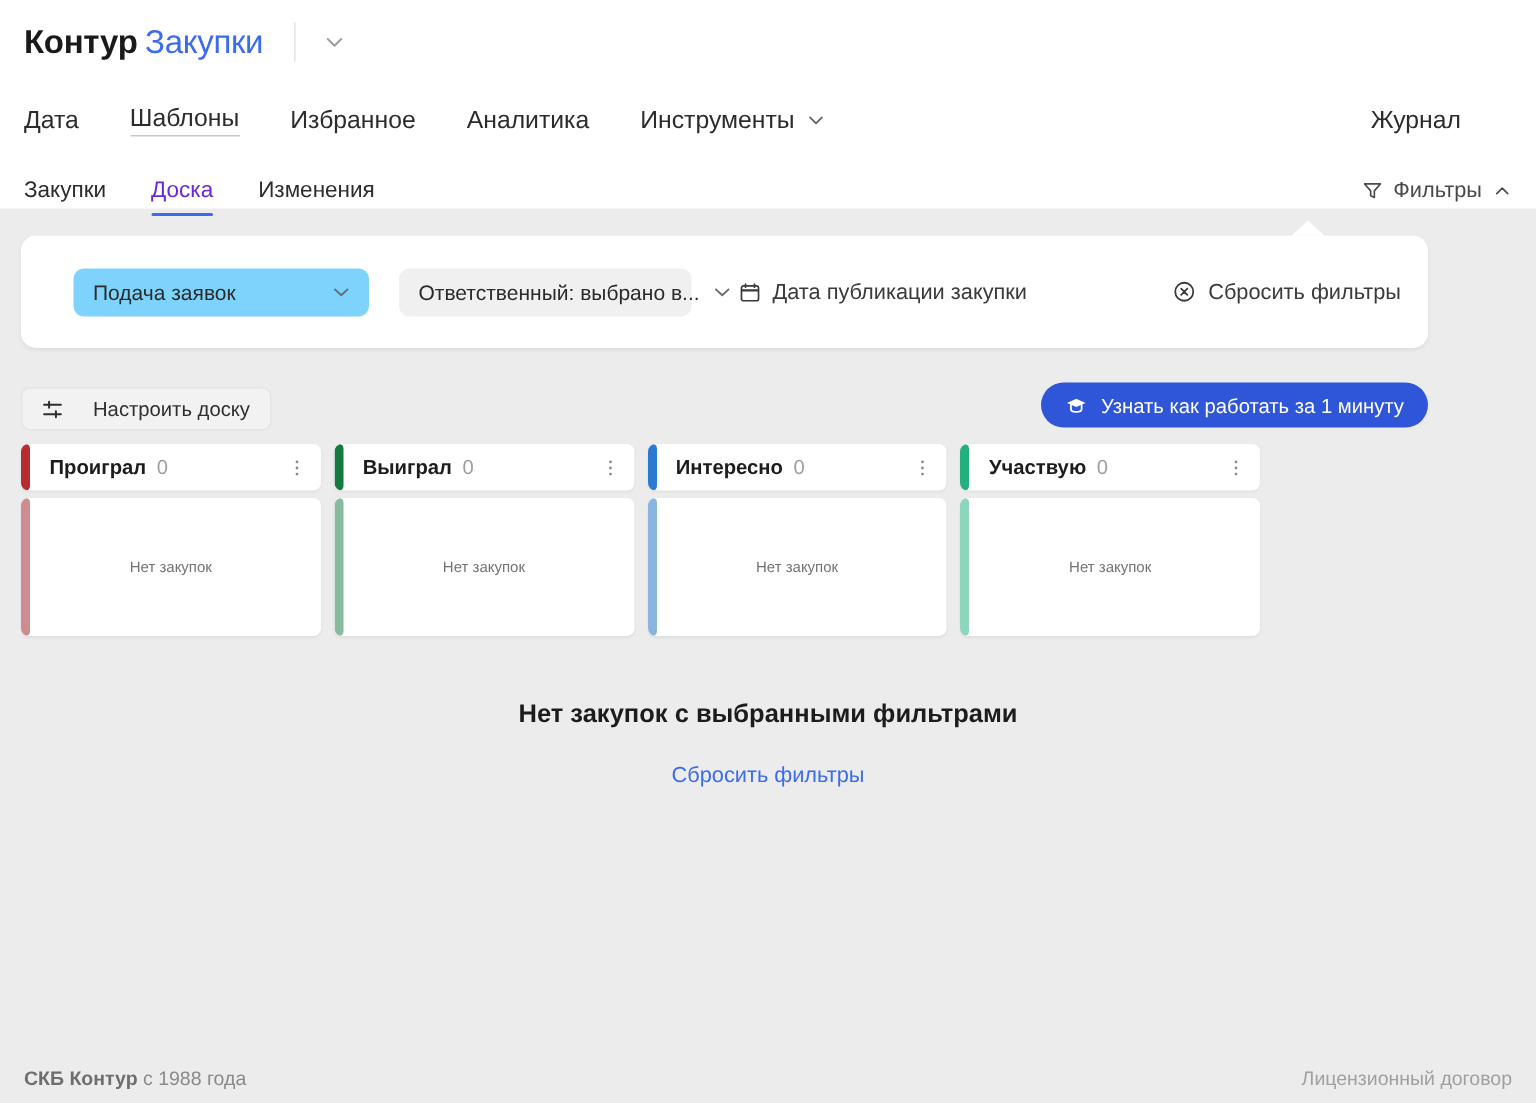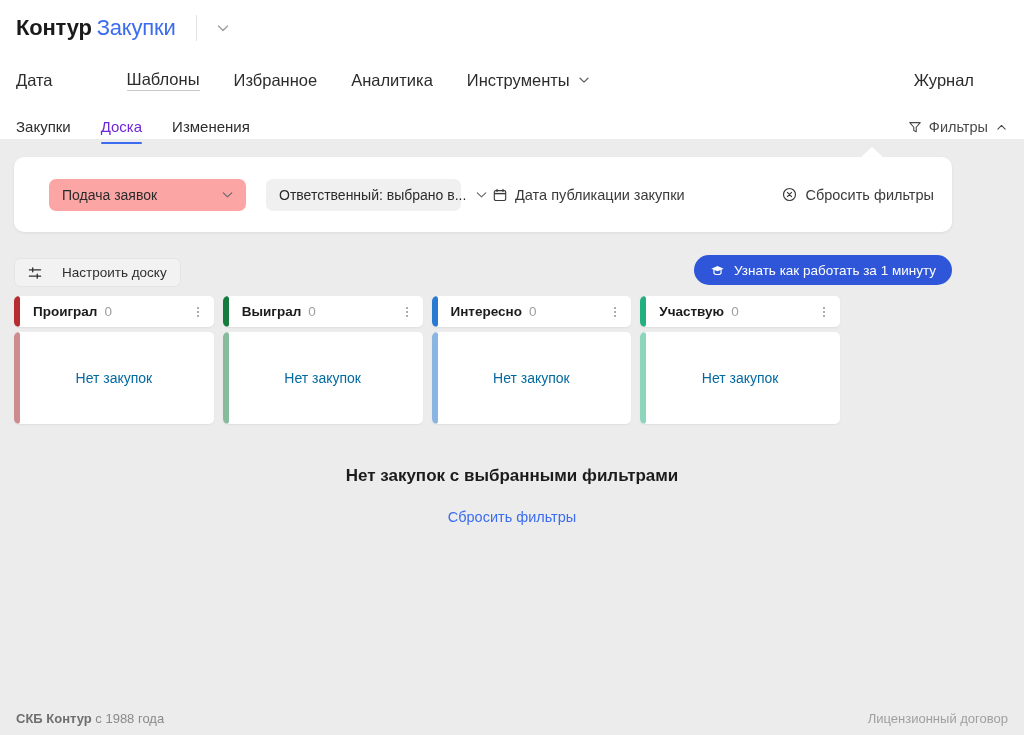--- a/index.html
+++ b/index.html
@@ -31,21 +31,21 @@
   .brand-chev { color: #9aa0a6; display: flex; align-items: center; }
 
   .mainnav {
     display: flex; align-items: center; height: 40px;
     padding: 0 16px; margin-top: 8px; position: relative;
   }
   .mainnav a {
     font-size: 16.5px; color: #2c2c2c; text-decoration: none;
     margin-right: 34px; white-space: nowrap; display: inline-flex; align-items: center;
   }
-  .mainnav a.dashed { border-bottom: 1px solid #c9c9c9; padding-bottom: 1px; margin-left: 40px; }
+  .mainnav a.dashed { border-bottom: 1px solid #c9c9c9; padding-bottom: 1px; }
   .mainnav a .chev { margin-left: 7px; color: #5f6368; display: inline-flex; }
   .journal {
     position: absolute; right: 16px; top: 0; height: 40px;
     display: flex; align-items: center;
     font-size: 16.5px; color: #2c2c2c; text-decoration: none;
   }
 
   .subnav {
     display: flex; align-items: flex-end; height: 38px;
     padding: 0 16px; margin-top: 6px; position: relative;
@@ -78,21 +78,21 @@
     width: 0; height: 0;
     border-left: 12px solid transparent;
     border-right: 12px solid transparent;
     border-bottom: 11px solid #ffffff;
   }
   .pill {
     display: inline-flex; align-items: center; justify-content: space-between;
     height: 32px; border-radius: 7px; font-size: 14px; color: #2b2b2b;
     padding: 0 11px 0 13px; cursor: pointer; white-space: nowrap;
   }
-  .pill.blue { background: #fca5a5; width: 197px; margin-left: 17px; }
+  .pill.blue { background: #7dd3fc; width: 197px; margin-left: 17px; }
   .pill.grey { background: #f0f0f0; width: 195px; margin-left: 20px; }
   .pill .chev { color: #6a6a6a; margin-left: 8px; display: inline-flex; }
   .plain-btn {
     display: inline-flex; align-items: center; gap: 8px;
     font-size: 14.5px; color: #3a3a3a; cursor: pointer; white-space: nowrap;
   }
   .plain-btn.date { margin-left: 32px; }
   .plain-btn.reset { margin-left: auto; }
 
   
@@ -135,21 +135,21 @@
   }
   .col-body {
     position: relative; margin-top: 5px; height: 92px;
     background: #fff; border-radius: 5px; overflow: hidden;
     box-shadow: 0 1px 2px rgba(0,0,0,.06);
     display: flex; align-items: center; justify-content: center;
   }
   .col-body .bar {
     position: absolute; left: 0; top: 0; bottom: 0; width: 6px; border-radius: 3px;
   }
-  .col-empty { font-size: 14px; color: #0369a1; }
+  .col-empty { font-size: 10px; color: #737373; }
 
   
   .empty-state { position: absolute; left: 0; top: 466px; width: 1024px; text-align: center; }
   .empty-title { font-size: 17px; font-weight: 700; color: #1c1c1c; }
   .empty-link {
     display: inline-block; margin-top: 23px;
     font-size: 14.5px; color: #3b6cf0; text-decoration: none; cursor: pointer;
   }
 
   

